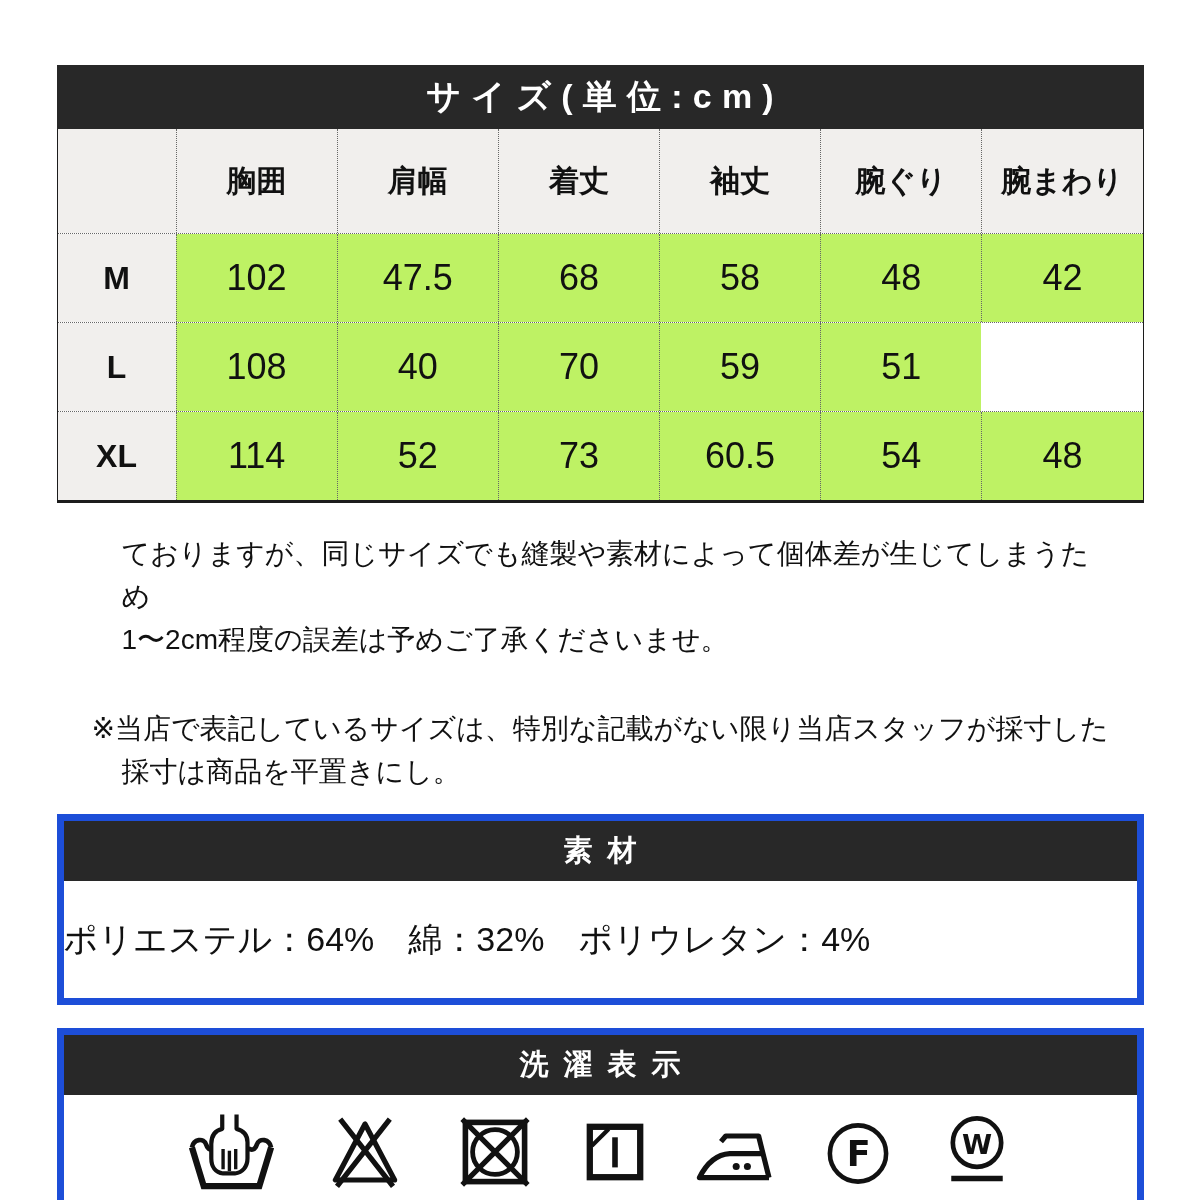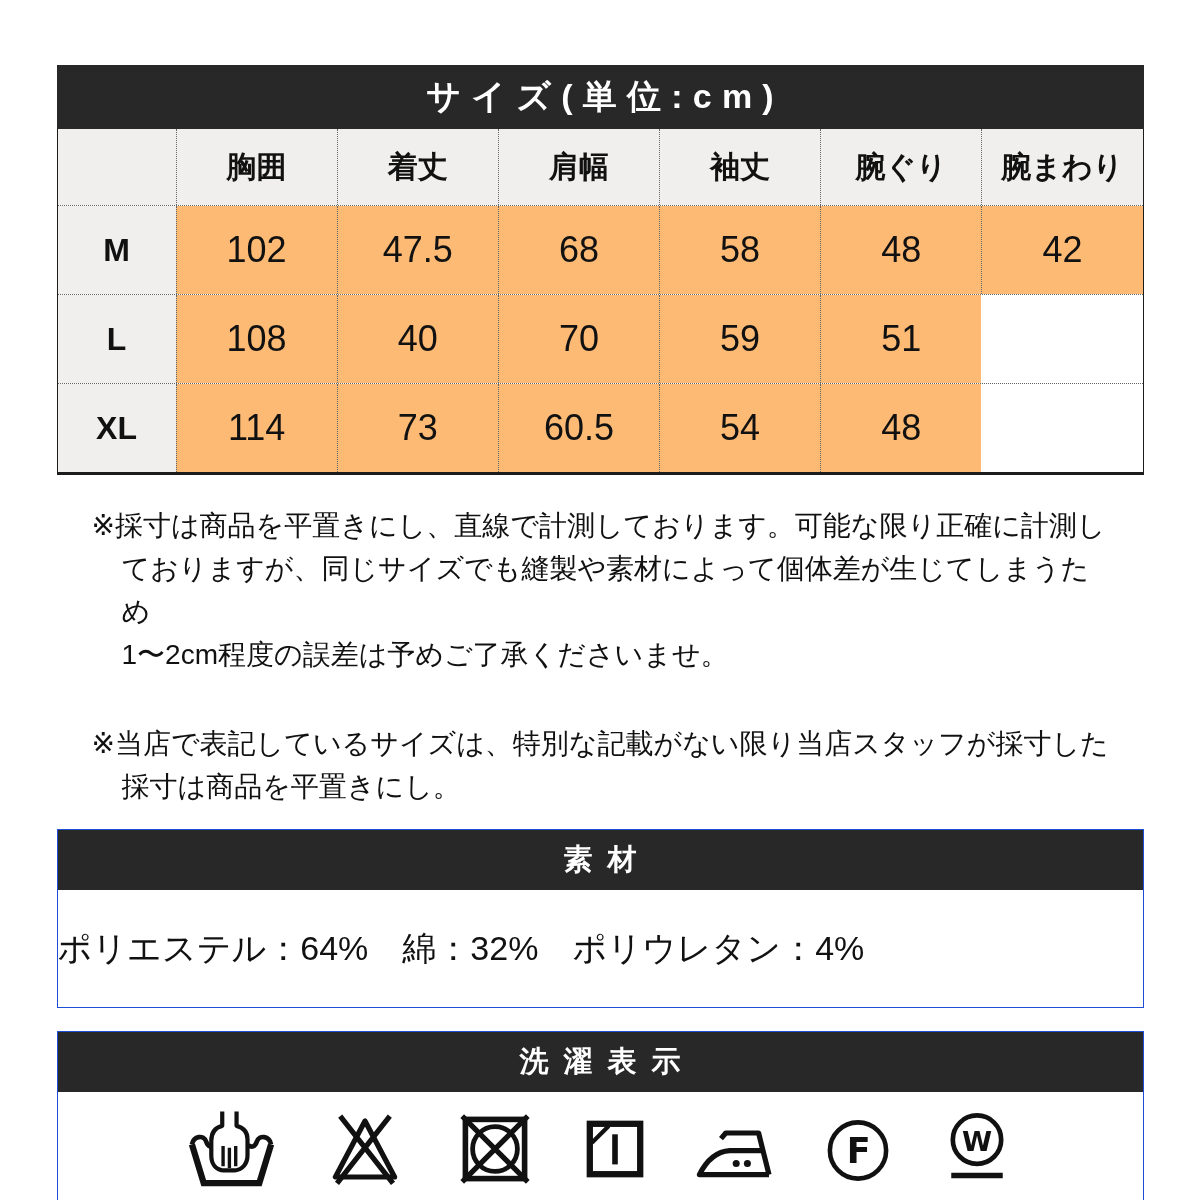--- a/index.html
+++ b/index.html
@@ -24,35 +24,35 @@
 
   
   .size-table{
     border:1px solid #1c1c1c;border-top:none;border-bottom-width:3px;
     background:#ffffff;
   }
   .trow{display:grid;grid-template-columns:118px repeat(6,1fr);}
   .trow.data-row{border-top:1px dotted #666;}
   .cell{display:flex;align-items:center;justify-content:center;}
   .cell + .cell{border-left:1px dotted #666;}
-  .thead-row{height:76px;}
+  .thead-row{height:104px;}
   .thead-row .cell{background:#f1efed;font-weight:bold;font-size:30px;}
   .data-row{height:88px;}
   .data-row .rowhead{background:#f1efed;font-weight:bold;font-size:32px;}
-  .data-row .num{font-size:36px;background:#fdba74;}
+  .data-row .num{font-size:36px;background:#bef264;}
 
   
   .notes{margin:29px 0 0 35px;width:1020px;font-size:28px;line-height:43px;}
   .note{margin:0;}
   .note + .note{margin-top:46px;}
   .note-line{display:block;padding-left:30px;}
   .note-line.first{padding-left:0;}
 
   
-  .boxed{border:1px solid #1d4ed8;background:#ffffff;}
+  .boxed{border:7px solid #1d4ed8;background:#ffffff;}
   .material-box{margin-top:21px;}
   .care-box{margin-top:23px;}
   .material-content{
     height:117px;display:flex;align-items:center;justify-content:flex-start;
     font-size:34px;
   }
   .care-content{
     height:113px;display:flex;align-items:center;justify-content:center;
     gap:42px;
   }
@@ -70,22 +70,22 @@
   <div class="content">
 
     <section>
       <div class="bar size-bar">
         <span class="bar-label">サイズ(単位:cm)</span>
       </div>
       <div class="size-table">
         <div class="trow thead-row">
           <div class="cell"></div>
           <div class="cell">胸囲</div>
+          <div class="cell">肩幅</div>
           <div class="cell">着丈</div>
-          <div class="cell">肩幅</div>
           <div class="cell">袖丈</div>
           <div class="cell">腕ぐり</div>
           <div class="cell">腕まわり</div>
         </div>
         <div class="trow data-row">
           <div class="cell rowhead">M</div>
           <div class="cell num">102</div>
           <div class="cell num">47.5</div>
           <div class="cell num">68</div>
           <div class="cell num">58</div>
@@ -96,31 +96,31 @@
           <div class="cell rowhead">L</div>
           <div class="cell num">108</div>
           <div class="cell num">40</div>
           <div class="cell num">70</div>
           <div class="cell num">59</div>
           <div class="cell num">51</div>
         </div>
         <div class="trow data-row">
           <div class="cell rowhead">XL</div>
           <div class="cell num">114</div>
+          <div class="cell num">52</div>
           <div class="cell num">73</div>
           <div class="cell num">60.5</div>
           <div class="cell num">54</div>
           <div class="cell num">48</div>
         </div>
       </div>
     </section>
 
     <div class="notes">
       <p class="note">
-        <span class="note-line first">※採寸は商品を平置きにし、直線で計測しております。可能な限り正確に計測し</span>
         <span class="note-line">ておりますが、同じサイズでも縫製や素材によって個体差が生じてしまうため</span>
         <span class="note-line">1〜2cm程度の誤差は予めご了承くださいませ。</span>
       </p>
       <p class="note">
         <span class="note-line first">※当店で表記しているサイズは、特別な記載がない限り当店スタッフが採寸した</span>
         <span class="note-line">採寸は商品を平置きにし。</span>
       </p>
     </div>
 
     <section class="boxed material-box">

